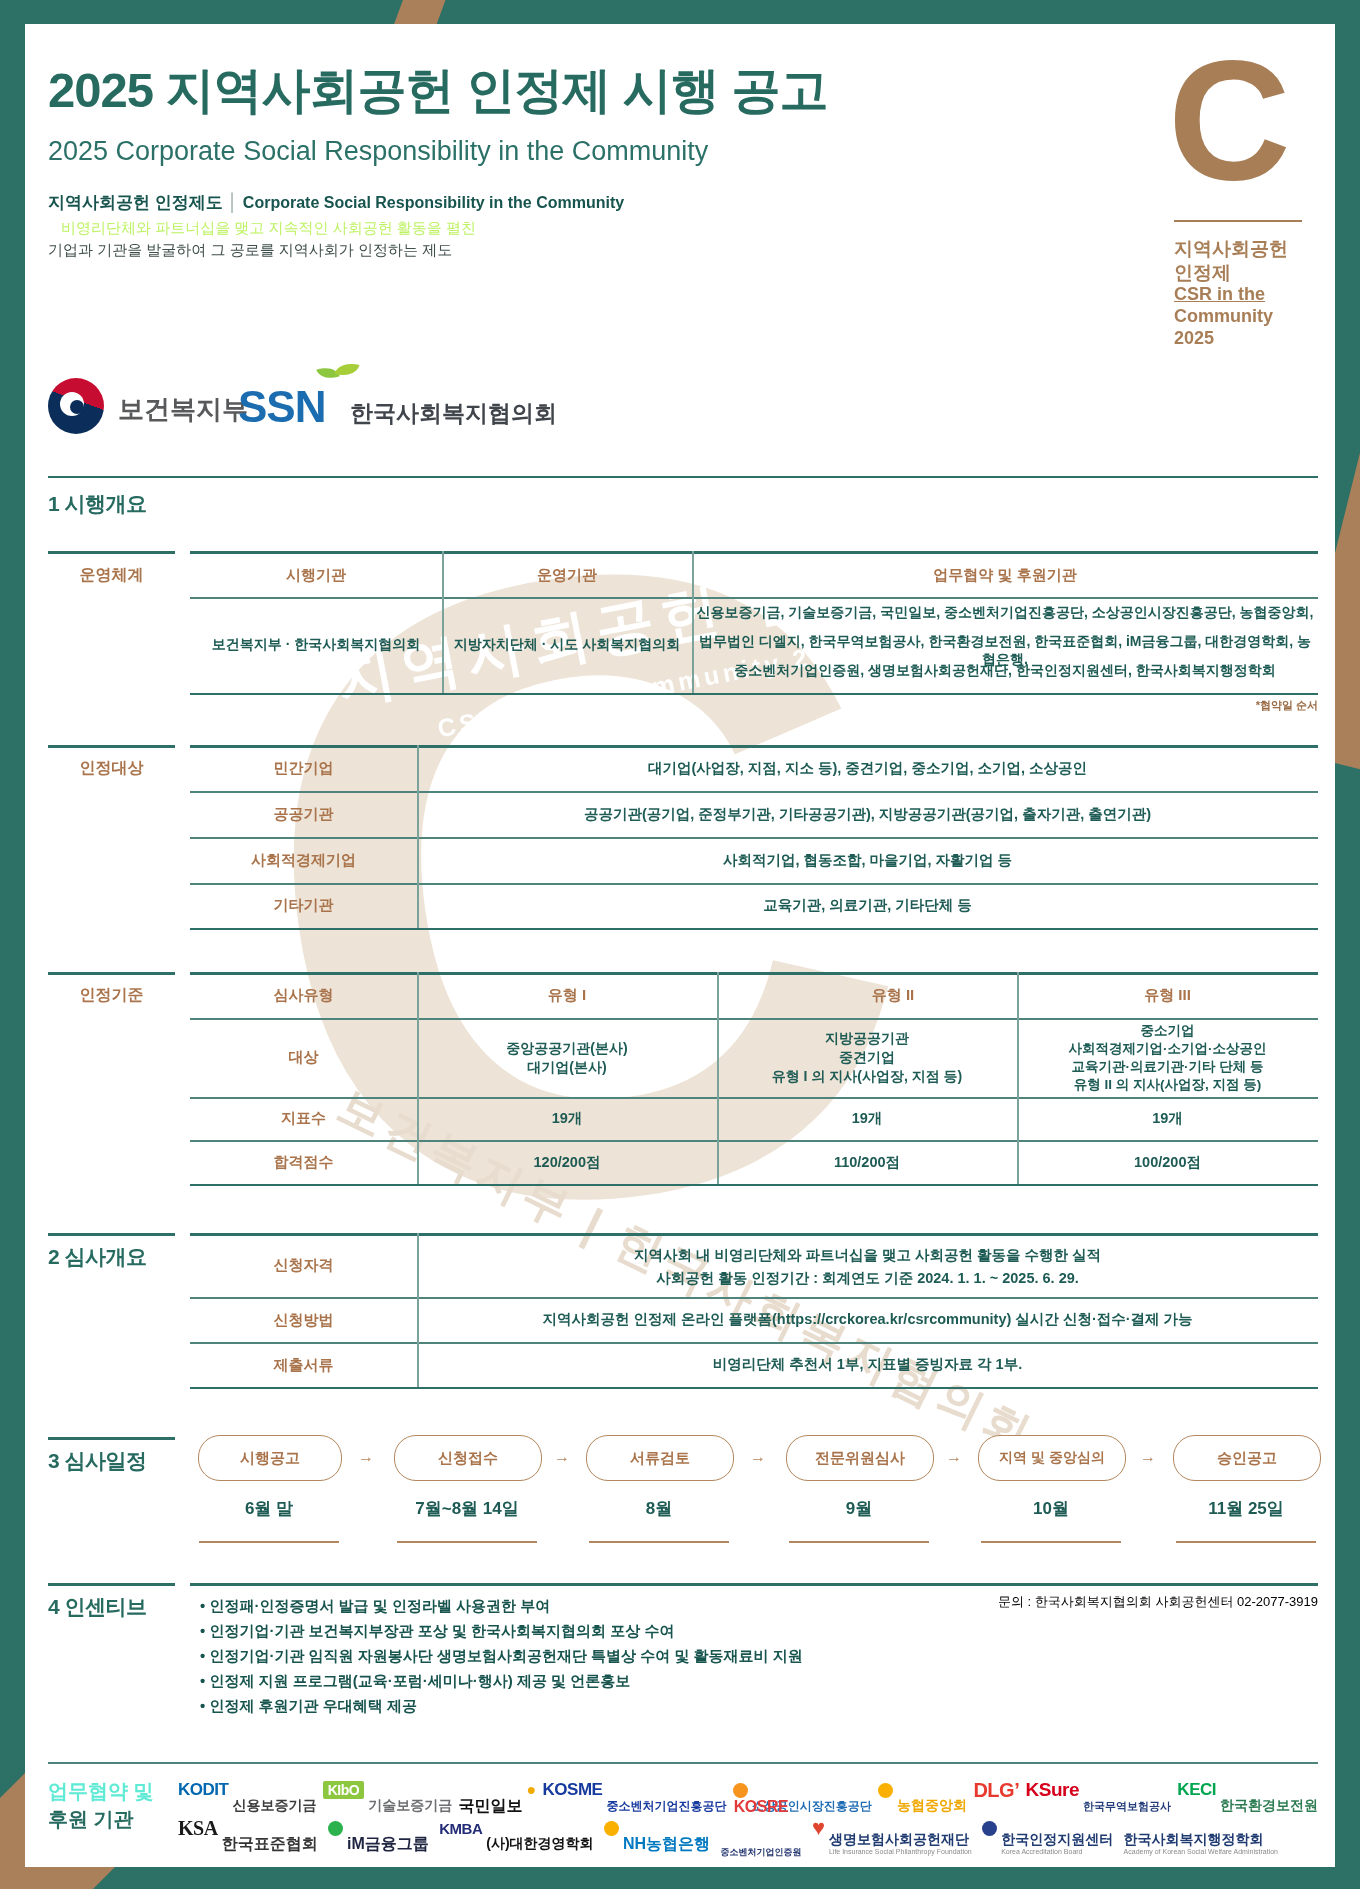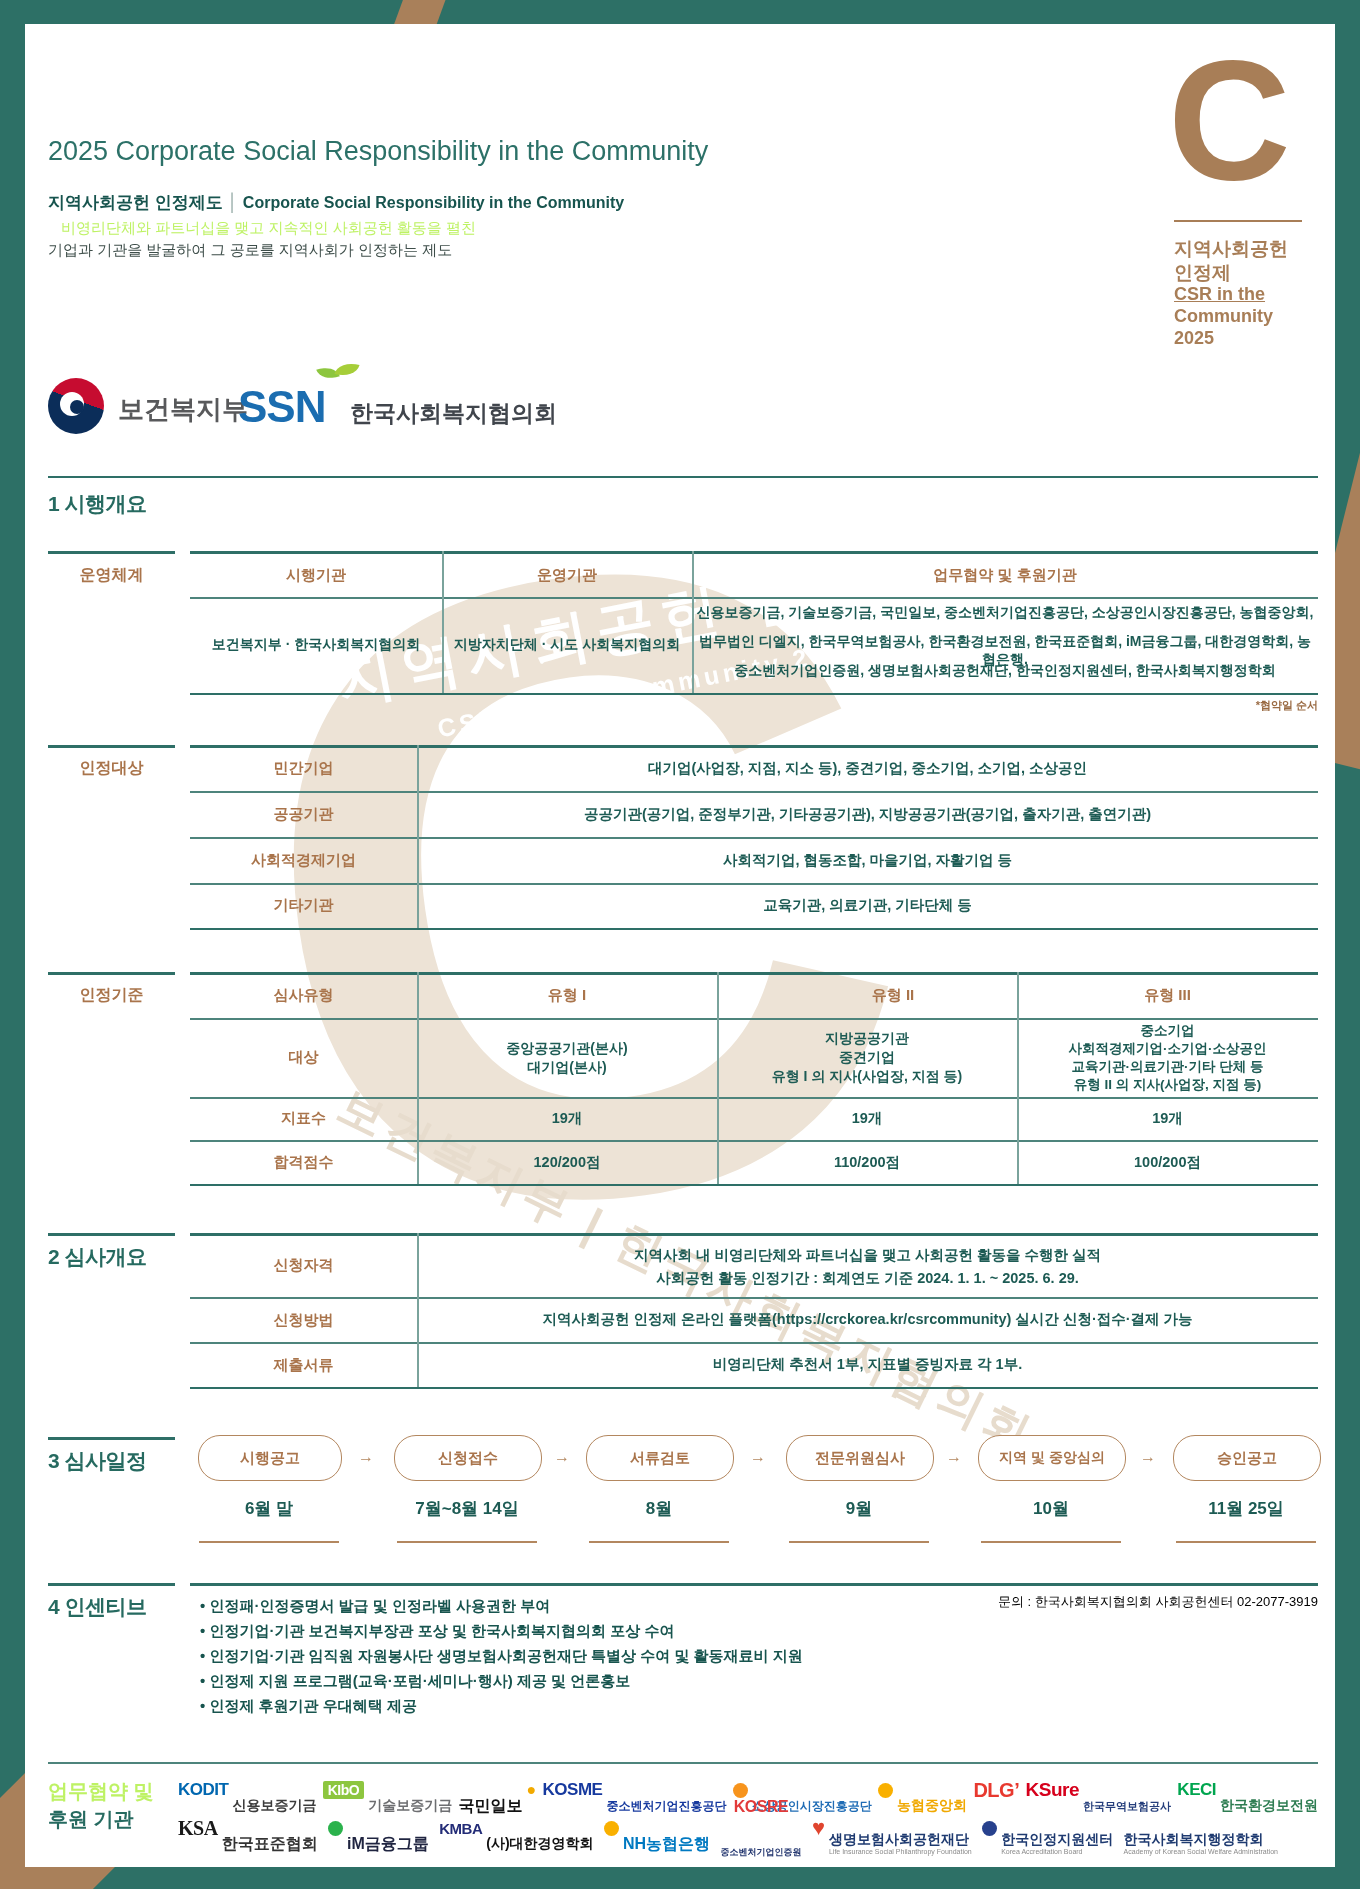--- a/index.html
+++ b/index.html
@@ -43,20 +43,21 @@
   <div class="ribbon" style="left:1322px;top:455px;width:80px;height:310px;transform:rotate(14deg);"></div>
   <div class="ribbon" style="left:-35px;top:1795px;width:130px;height:130px;transform:rotate(45deg);"></div>
 
   <div class="bg"></div>
 
   <div class="wm" style="left:260px;top:470px;font-size:880px;line-height:0.95;font-weight:700;color:#ede3d6;transform:rotate(-8deg);">C</div>
   <div class="wm" style="left:330px;top:645px;font-size:58px;font-weight:800;color:#ffffff;letter-spacing:8px;transform:rotate(-11deg);transform-origin:left top;">지역사회공헌 인정제도</div>
   <div class="wm" style="left:435px;top:715px;font-size:25px;font-weight:600;color:#ffffff;letter-spacing:4px;transform:rotate(-11deg);transform-origin:left top;">CSR in the Community 2025</div>
   <div class="wm" style="left:355px;top:1075px;font-size:46px;font-weight:800;color:#e7dccd;letter-spacing:5px;transform:rotate(26deg);transform-origin:left top;">보건복지부 | 한국사회복지협의회</div>
 
+  <div class="z4" style="left:48px;top:58px;width:1100px;font-size:49px;font-weight:800;color:#266a60;letter-spacing:-1px;">2025 지역사회공헌 인정제 시행 공고</div>
   <div class="z4" style="left:48px;top:136px;width:900px;font-size:27px;font-weight:400;color:#2c7168;">2025 Corporate Social Responsibility in the Community</div>
   <div class="z4" style="left:48px;top:191px;font-size:17px;">
     <span style="font-weight:800;color:#17544e;">지역사회공헌 인정제도</span>
     <span style="color:#8fa7a2;font-weight:300;">│</span>
     <span style="font-weight:800;color:#17544e;font-size:16px;">Corporate Social Responsibility in the Community</span>
   </div>
   <div class="z4" style="left:61px;top:219px;font-size:15px;font-weight:500;color:#bef264;">비영리단체와 파트너십을 맺고 지속적인 사회공헌 활동을 펼친</div>
   <div class="z4" style="left:48px;top:241px;font-size:15px;font-weight:500;color:#3e4e4a;">기업과 기관을 발굴하여 그 공로를 지역사회가 인정하는 제도</div>
 
   <div class="z4" style="left:1168px;top:42px;font-size:170px;line-height:0.92;font-weight:800;color:#a87e57;">C</div>
@@ -208,21 +209,21 @@
   <div class="bullet-row" style="left:200px;top:1622px;">
     <span>•</span> <span>인정기업·기관 보건복지부장관 포상 및 한국사회복지협의회 포상 수여</span></div>
   <div class="bullet-row" style="left:200px;top:1647px;">
     <span>•</span> <span>인정기업·기관 임직원 자원봉사단 생명보험사회공헌재단 특별상 수여 및 활동재료비 지원</span></div>
   <div class="bullet-row" style="left:200px;top:1672px;">
     <span>•</span> <span>인정제 지원 프로그램(교육·포럼·세미나·행사) 제공 및 언론홍보</span></div>
   <div class="bullet-row" style="left:200px;top:1697px;">
     <span>•</span> <span>인정제 후원기관 우대혜택 제공</span></div>
 
   <div class="hl thin" style="left:48px;top:1762px;width:1270px;"></div>
-  <div class="z4" style="left:48px;top:1778px;font-size:20px;font-weight:800;color:#bef264;">업무협약 및</div>
+  <div class="z4" style="left:48px;top:1778px;font-size:20px;font-weight:800;color:#5eead4;">업무협약 및</div>
   <div class="z4" style="left:48px;top:1806px;font-size:20px;font-weight:800;color:#266a60;">후원 기관</div>
 
   <div class="lgrow" style="left:178px;top:1776px;width:1140px;height:28px;">
     <span class="lg">
       <b class="ab" style="color: rgb(0, 103, 176);">KODIT</b>
       <span class="nm" style="color: rgb(60, 60, 60);">신용보증기금</span>
       </span>
     <span class="lg">
       <b class="ab boxed" style="color: rgb(255, 255, 255); background-color: rgb(141, 198, 63);">KIbO</b>
       <span class="nm" style="color: rgb(109, 110, 113);">기술보증기금</span>

